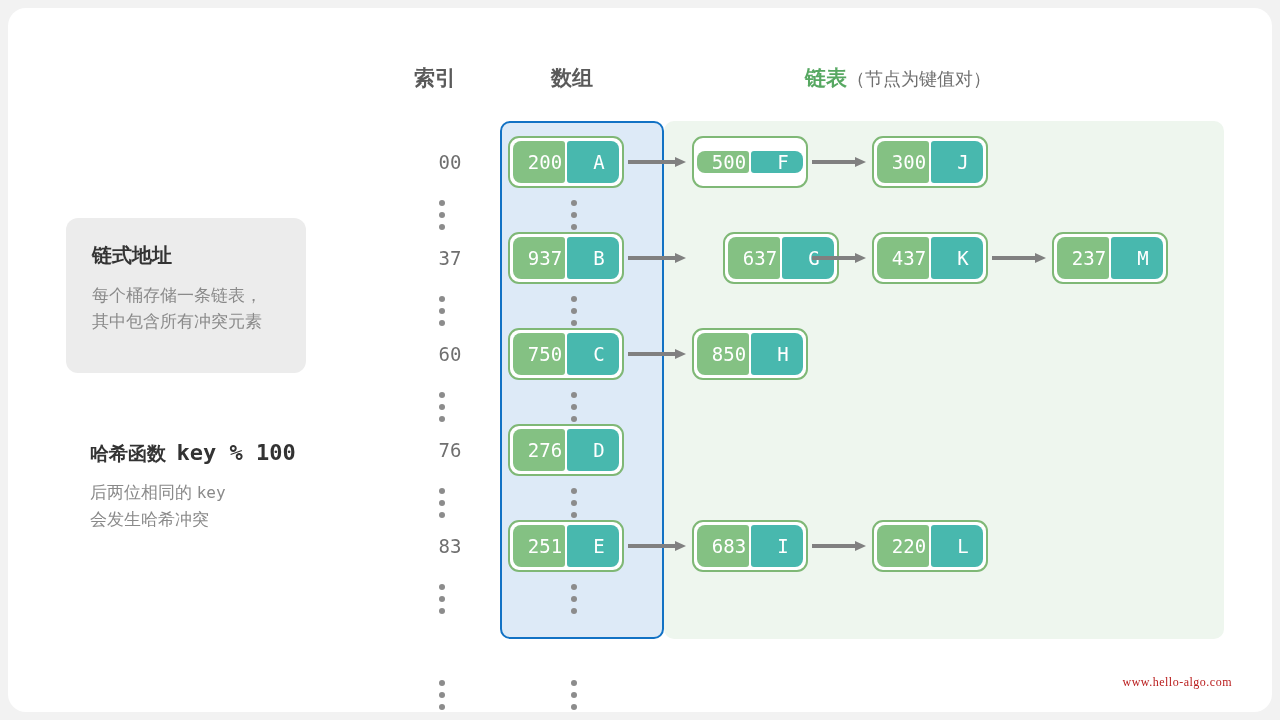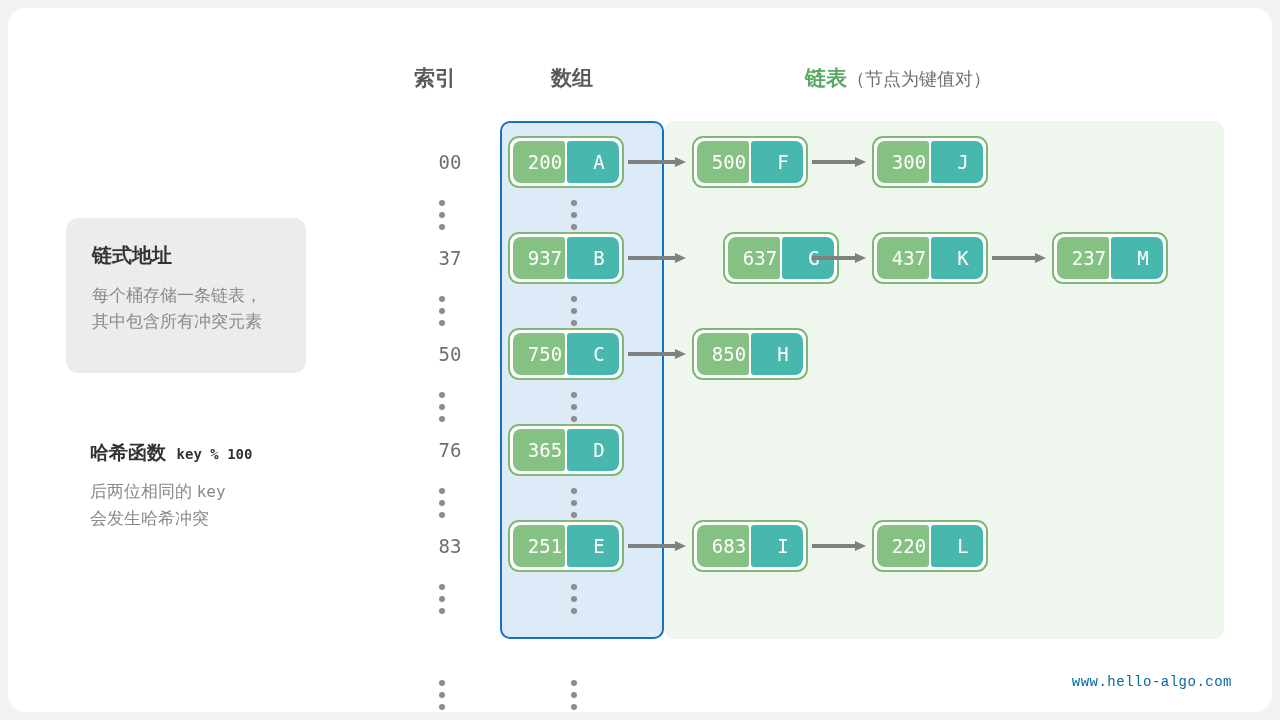--- a/index.html
+++ b/index.html
@@ -96,21 +96,21 @@
   #hash-title {
     font-size: 19px;
     font-weight: bold;
     color: #333333;
     white-space: nowrap;
     margin-bottom: 12px;
   }
   #hash-title .code {
     font-family: "DejaVu Sans Mono", monospace;
     font-weight: bold;
-    font-size: 14px;
+    font-size: 22px;
   }
   #hash-body {
     font-size: 17px;
     color: #8a8a8a;
     line-height: 1.6;
   }
   #hash-body .code {
     font-family: "DejaVu Sans Mono", monospace;
     font-size: 16px;
   }
@@ -196,23 +196,23 @@
     border-bottom: 5px solid transparent;
     border-left: 11px solid #808080;
     margin-top: -1px;
   }
 
   
   #watermark {
     position: absolute;
     right: 40px;
     bottom: 22px;
-    font-family: Liberation Mono, monospace;
-    font-size: 14px;
-    color: #0369a1;
+    font-family: Liberation Serif, serif;
+    font-size: 12px;
+    color: #b91c1c;
     letter-spacing: 0.5px;
   }
 </style>
 </head>
 <body>
 
 <div id="card">
 
   <div class="hdr" id="hdr-index">索引</div>
   <div class="hdr" id="hdr-array">数组</div>
@@ -240,21 +240,21 @@
   <div id="rows-layer">
       <div class="idx" style="top: 126px;">00</div>
       <div class="node" style="left: 500px; top: 128px;">
         <div class="cell key">200</div>
         <div class="cell val">A</div>
       </div>
       <div class="arrow" style="left: 620px; top: 150px; width: 58px;">
         <div class="shaft" style="width: 48px;"></div>
         <div class="head"></div>
       </div>
-      <div class="node" style="left: 684px; top: 128px;">
+      <div class="node" style="left: 684px; top: 128px; align-items: center;">
         <div class="cell key">500</div>
         <div class="cell val">F</div>
       </div>
       <div class="arrow" style="left: 804px; top: 150px; width: 54px;">
         <div class="shaft" style="width: 44px;"></div>
         <div class="head"></div>
       </div>
       <div class="node" style="left: 864px; top: 128px;">
         <div class="cell key">300</div>
         <div class="cell val">J</div>
@@ -281,36 +281,36 @@
         <div class="cell val">K</div>
       </div>
       <div class="arrow" style="left: 984px; top: 246px; width: 54px;">
         <div class="shaft" style="width: 44px;"></div>
         <div class="head"></div>
       </div>
       <div class="node" style="left: 1044px; top: 224px;">
         <div class="cell key">237</div>
         <div class="cell val">M</div>
       </div>
-      <div class="idx" style="top: 318px;">50</div>
+      <div class="idx" style="top: 318px;">60</div>
       <div class="node" style="left: 500px; top: 320px;">
         <div class="cell key">750</div>
         <div class="cell val">C</div>
       </div>
       <div class="arrow" style="left: 620px; top: 342px; width: 58px;">
         <div class="shaft" style="width: 48px;"></div>
         <div class="head"></div>
       </div>
       <div class="node" style="left: 684px; top: 320px;">
         <div class="cell key">850</div>
         <div class="cell val">H</div>
       </div>
       <div class="idx" style="top: 414px;">76</div>
       <div class="node" style="left: 500px; top: 416px;">
-        <div class="cell key">365</div>
+        <div class="cell key">276</div>
         <div class="cell val">D</div>
       </div>
       <div class="idx" style="top: 510px;">83</div>
       <div class="node" style="left: 500px; top: 512px;">
         <div class="cell key">251</div>
         <div class="cell val">E</div>
       </div>
       <div class="arrow" style="left: 620px; top: 534px; width: 58px;">
         <div class="shaft" style="width: 48px;"></div>
         <div class="head"></div>

